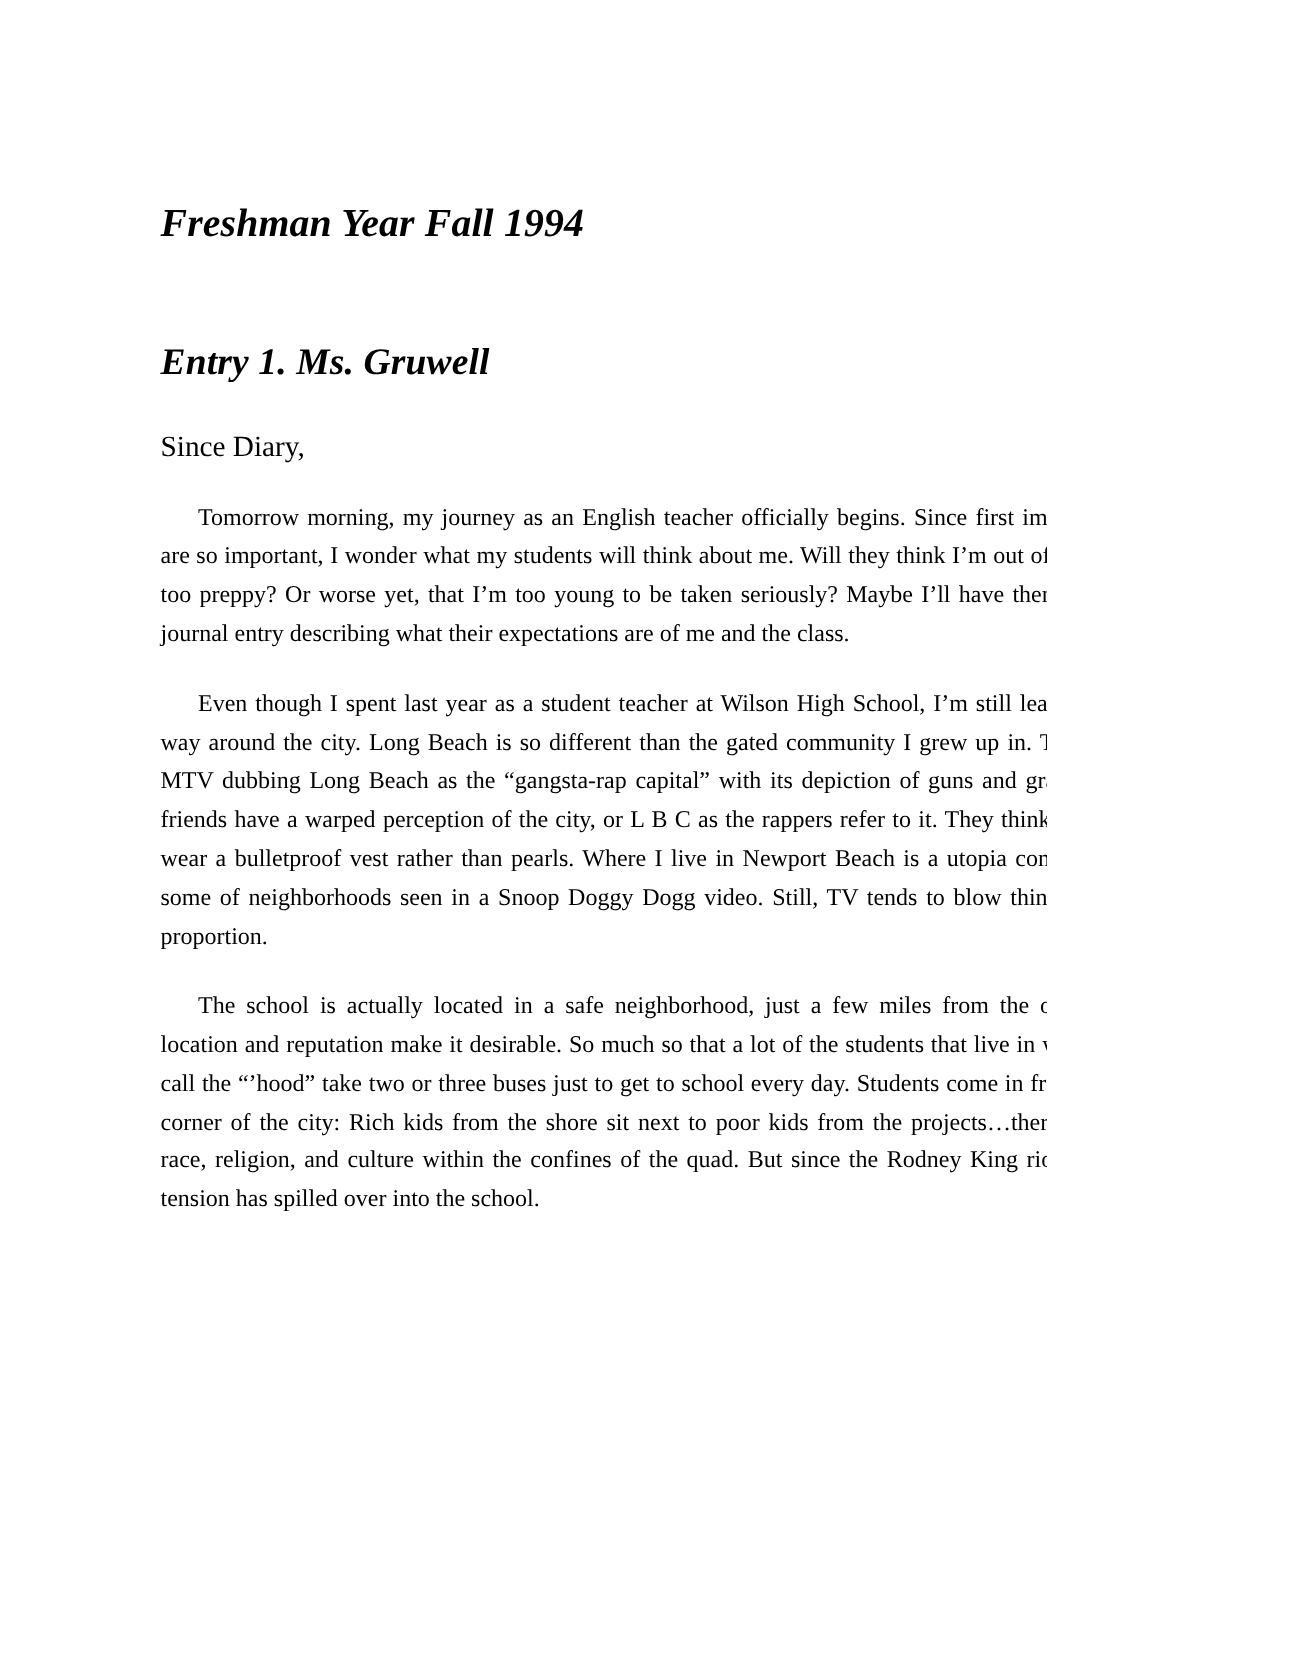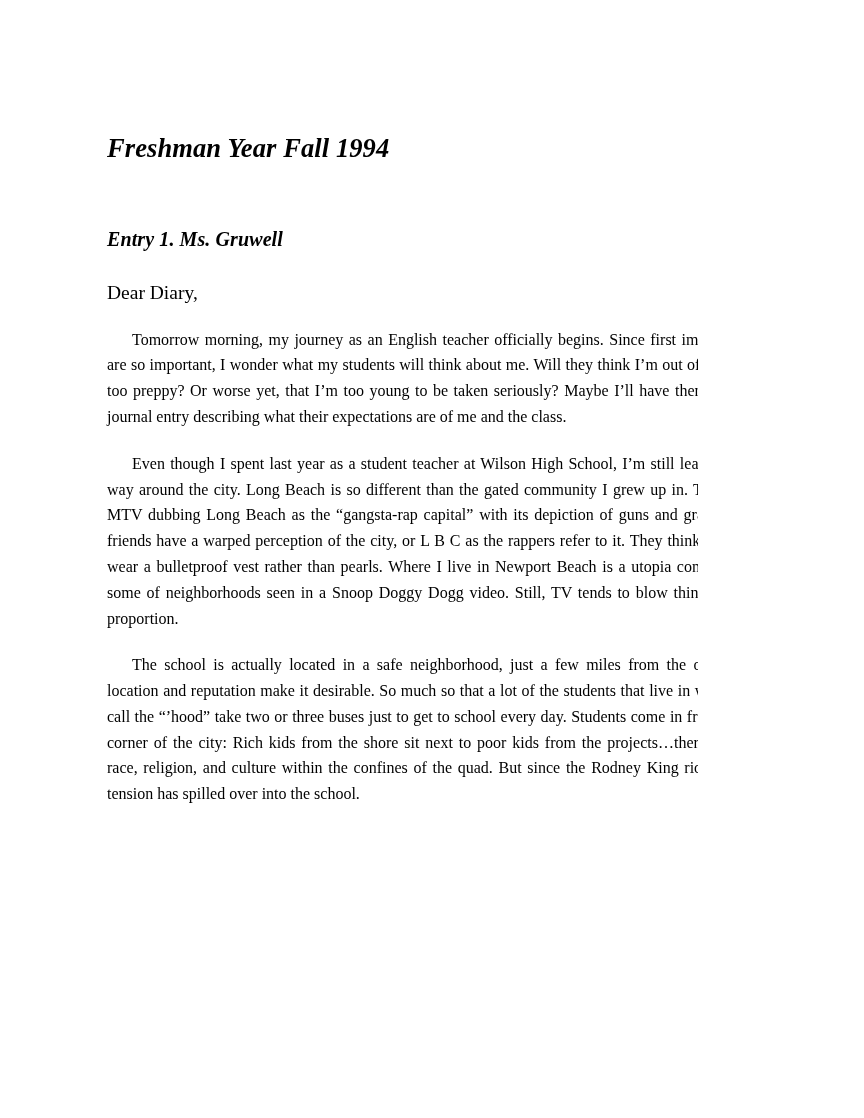--- a/index.html
+++ b/index.html
@@ -31,21 +31,21 @@
   .chapter-title {
     font-size: 26.5px;
     font-weight: bold;
     font-style: italic;
     line-height: 1.2;
     margin: 0;
     padding-top: 133px;
     letter-spacing: 0.1px;
   }
   .entry-heading {
-    font-size: 20px;
+    font-size: 25px;
     font-weight: bold;
     font-style: italic;
     line-height: 1.2;
     margin: 0;
     padding-top: 62px;
     letter-spacing: 0.1px;
   }
   .salutation {
     font-size: 19.5px;
     line-height: 1.32;
@@ -70,21 +70,21 @@
 </head>
 <body>
 
 <div class="page">
   <div class="content">
 
     <h1 class="chapter-title">Freshman Year Fall 1994</h1>
 
     <h2 class="entry-heading">Entry 1. Ms. Gruwell</h2>
 
-    <p class="salutation">Dear Diary,</p>
+    <p class="salutation">Since Diary,</p>
 
     <p class="body-paragraph">Tomorrow morning, my journey as an English teacher officially begins. Since first impressions are so important, I wonder what my students will think about me. Will they think I’m out of touch or too preppy? Or worse yet, that I’m too young to be taken seriously? Maybe I’ll have them write a journal entry describing what their expectations are of me and the class.</p>
 
     <p class="body-paragraph">Even though I spent last year as a student teacher at Wilson High School, I’m still learning my way around the city. Long Beach is so different than the gated community I grew up in. Thanks to MTV dubbing Long Beach as the “gangsta-rap capital” with its depiction of guns and graffiti, my friends have a warped perception of the city, or L B C as the rappers refer to it. They think I should wear a bulletproof vest rather than pearls. Where I live in Newport Beach is a utopia compared to some of neighborhoods seen in a Snoop Doggy Dogg video. Still, TV tends to blow things out of proportion.</p>
 
     <p class="body-paragraph">The school is actually located in a safe neighborhood, just a few miles from the ocean. Its location and reputation make it desirable. So much so that a lot of the students that live in what they call the “’hood” take two or three buses just to get to school every day. Students come in from every corner of the city: Rich kids from the shore sit next to poor kids from the projects…there’s every race, religion, and culture within the confines of the quad. But since the Rodney King riots, racial tension has spilled over into the school.</p>
 
 
   </div>
 </div>

